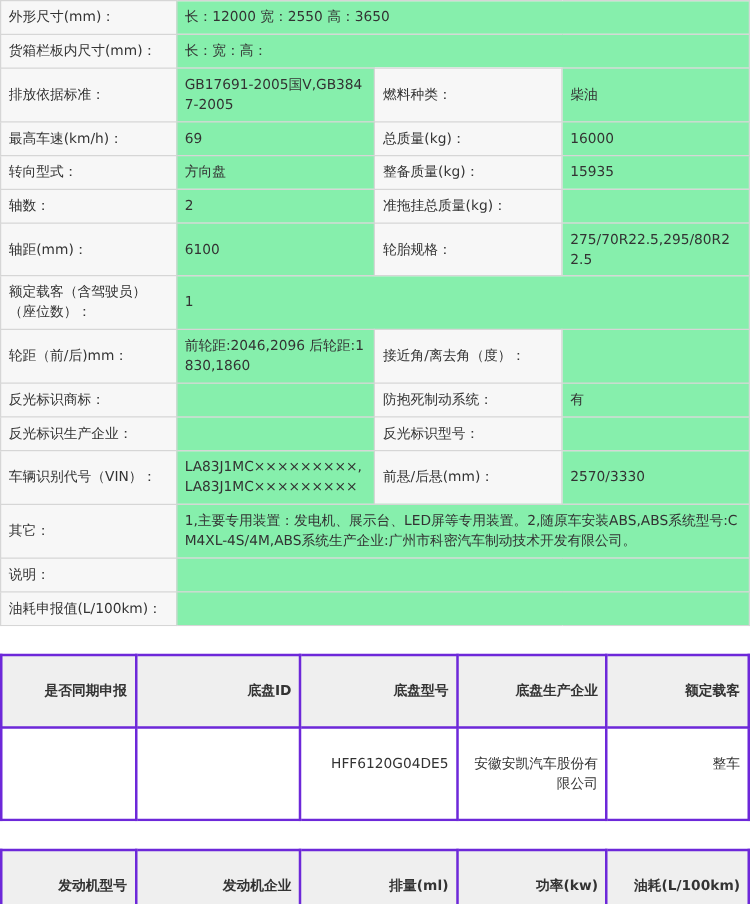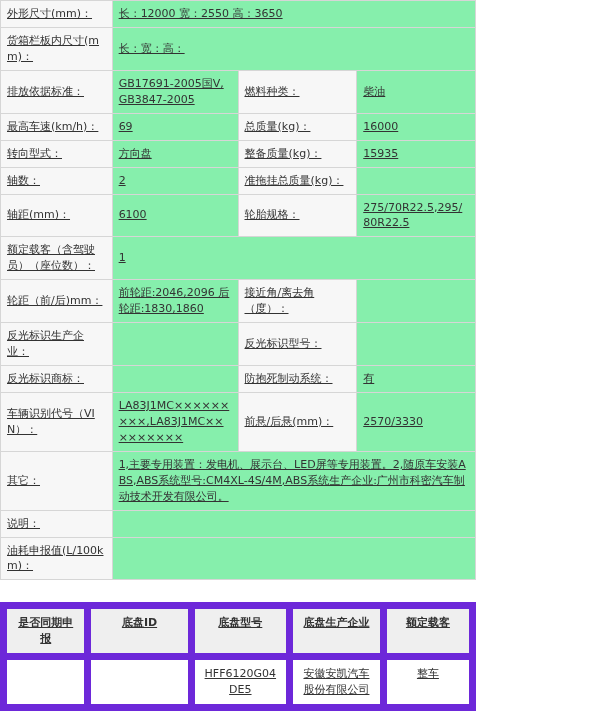--- a/index.html
+++ b/index.html
@@ -12,23 +12,22 @@
     font-family: "DejaVu Sans", "Liberation Sans", sans-serif;
     font-size: 11px;
     color: #333333;
   }
   .page {
     width: 600px;
     position: relative;
   }
   table {
     border-collapse: collapse;
-    width: 476px;
+    width: 600px;
     table-layout: fixed;
-    text-decoration: underline;
   }
   .spec-table td {
     border: 1px solid #d6d6d6;
     padding: 5px 6px;
     vertical-align: middle;
     line-height: 1.45;
     word-wrap: break-word;
     word-break: break-all;
   }
   .spec-table td.label {
@@ -37,25 +36,25 @@
   }
   .spec-table td.value {
     background: #86efac;
     color: #333;
   }
   .gap {
     height: 22px;
     background: #ffffff;
   }
   .sub-table td, .sub-table th {
-    border: 7px solid #6d28d9;
-    padding: 6px 6px;
+    border: 2px solid #6d28d9;
+    padding: 20px 6px;
     vertical-align: top;
     line-height: 1.45;
-    text-align: center;
+    text-align: right;
     font-weight: normal;
     word-wrap: break-word;
     word-break: break-all;
   }
   .sub-table th {
     background: #efefef;
     color: #333;
     font-weight: bold;
   }
   .sub-table td {
@@ -117,30 +116,30 @@
         <td class="label">额定载客（含驾驶员）（座位数）：</td>
         <td class="value" colspan="3">1</td>
       </tr>
       <tr>
         <td class="label">轮距（前/后)mm：</td>
         <td class="value">前轮距:2046,2096 后轮距:1830,1860</td>
         <td class="label">接近角/离去角（度）：</td>
         <td class="value"></td>
       </tr>
       <tr>
-        <td class="label">反光标识生产企业：</td>
-        <td class="value"></td>
-        <td class="label">反光标识型号：</td>
-        <td class="value"></td>
-      </tr>
-      <tr>
         <td class="label">反光标识商标：</td>
         <td class="value"></td>
         <td class="label">防抱死制动系统：</td>
         <td class="value">有</td>
+      </tr>
+      <tr>
+        <td class="label">反光标识生产企业：</td>
+        <td class="value"></td>
+        <td class="label">反光标识型号：</td>
+        <td class="value"></td>
       </tr>
       <tr>
         <td class="label">车辆识别代号（VIN）：</td>
         <td class="value">LA83J1MC×××××××××,LA83J1MC×××××××××</td>
         <td class="label">前悬/后悬(mm)：</td>
         <td class="value">2570/3330</td>
       </tr>
       <tr>
         <td class="label">其它：</td>
         <td class="value" colspan="3">1,主要专用装置：发电机、展示台、LED屏等专用装置。2,随原车安装ABS,ABS系统型号:CM4XL-4S/4M,ABS系统生产企业:广州市科密汽车制动技术开发有限公司。</td>

